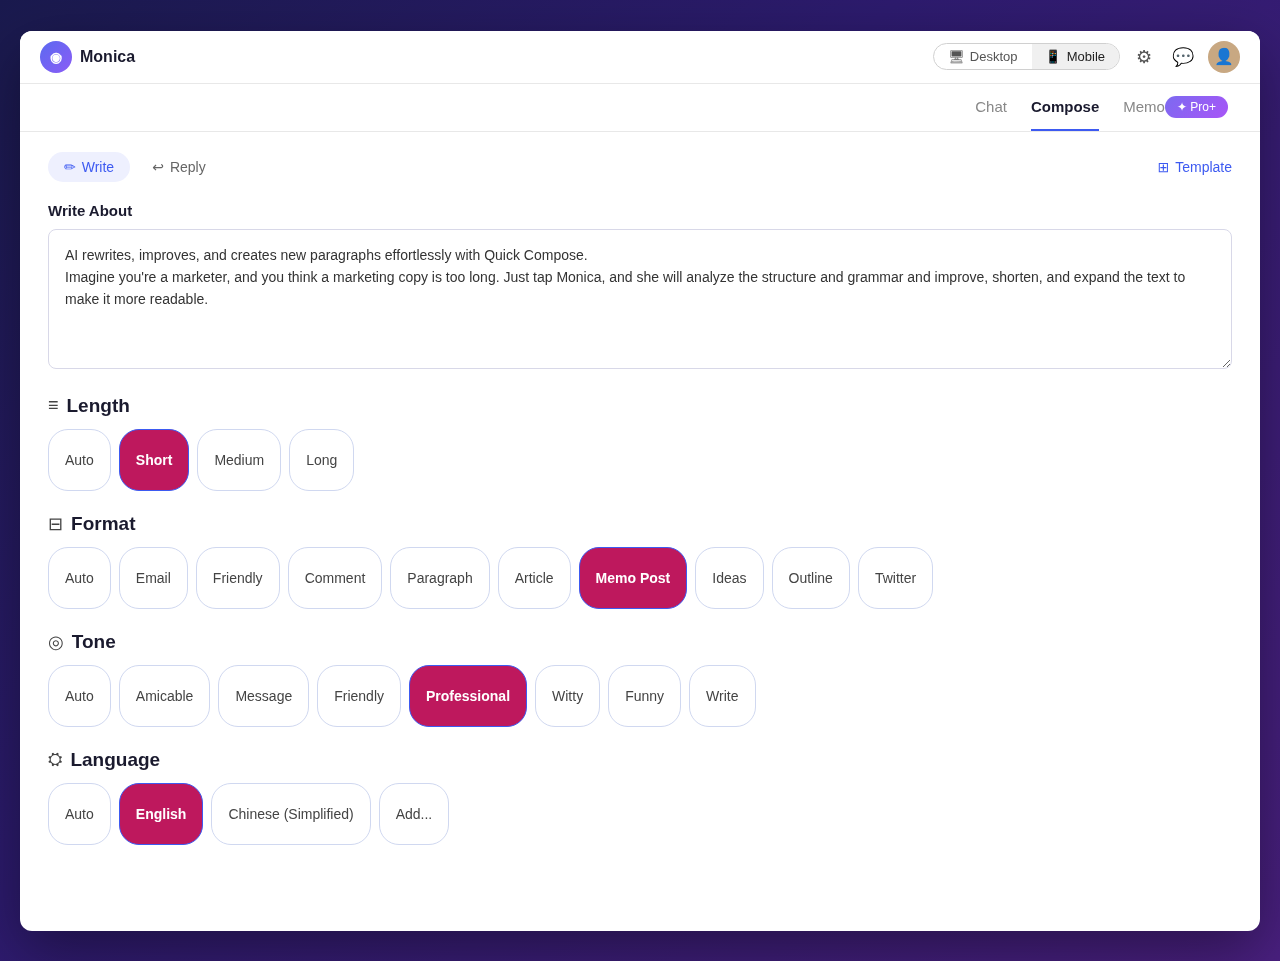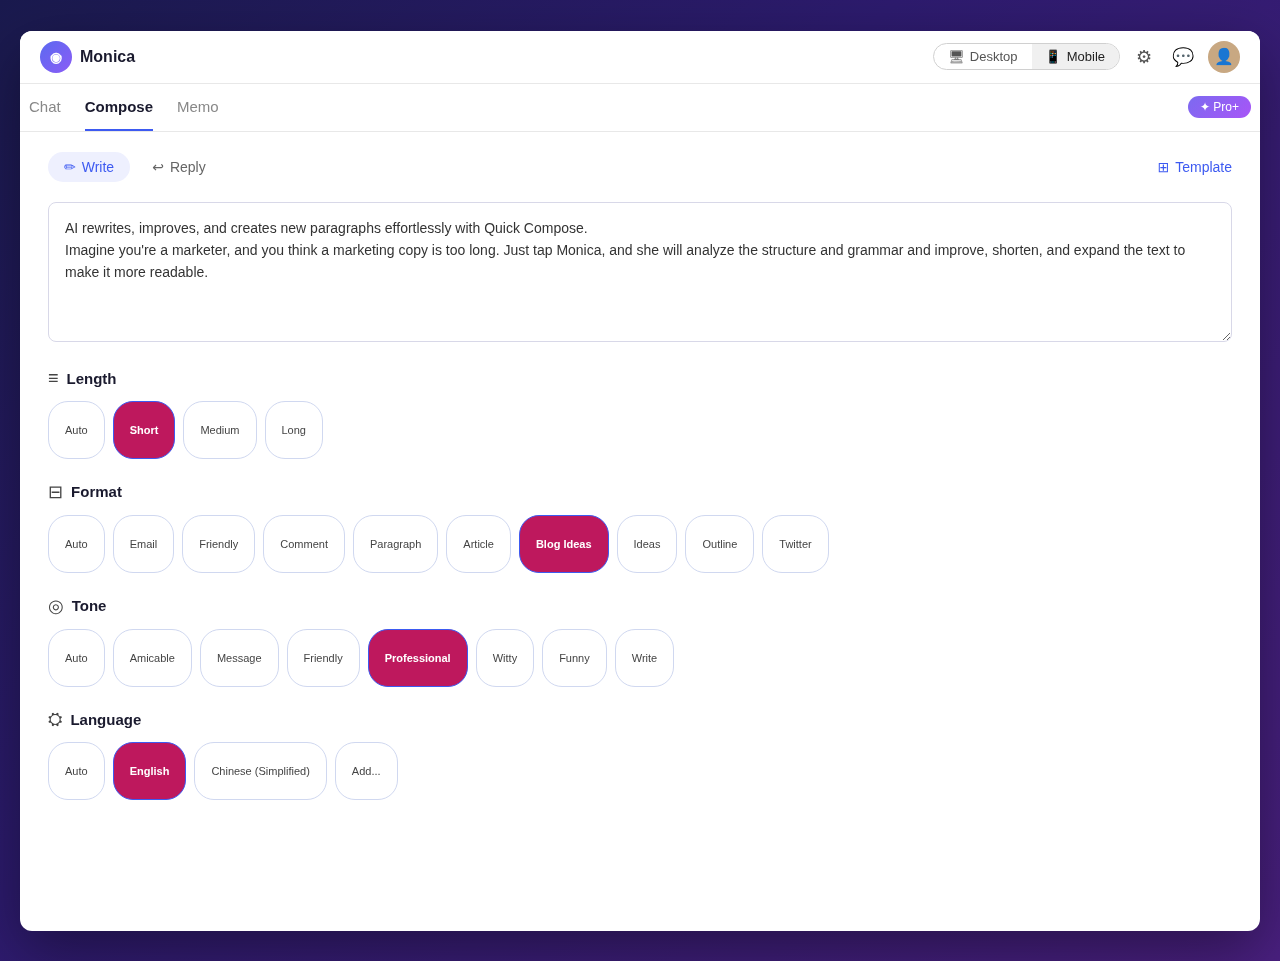--- a/index.html
+++ b/index.html
@@ -101,24 +101,24 @@
       overflow: hidden;
       display: flex;
       align-items: center;
       justify-content: center;
       font-size: 16px;
     }
     
     .main-nav {
       background: #fff;
       border-bottom: 1px solid #e8e8e8;
-      padding: 0 9px;
-      display: flex;
-      align-items: center;
-      justify-content: space-between;
+      padding: 0 32px;
+      display: flex;
+      align-items: center;
+      justify-content: flex-end;
     }
     .nav-tabs {
       display: flex;
       gap: 24px;
     }
     .nav-tab {
       padding: 14px 0;
       font-size: 15px;
       color: #888;
       cursor: pointer;
@@ -222,35 +222,35 @@
       display: flex;
       align-items: center;
       gap: 8px;
       margin-bottom: 12px;
     }
     .section-icon {
       font-size: 18px;
       color: #444;
     }
     .section-title {
-      font-size: 15px;
+      font-size: 19px;
       font-weight: 600;
       color: #1a1a2e;
     }
     
     .chip-group {
       display: flex;
       flex-wrap: wrap;
       gap: 8px;
     }
     .chip {
       padding: 22px 16px;
       border-radius: 20px;
       border: 1.5px solid #d0d8f0;
-      font-size: 11px;
+      font-size: 14px;
       color: #444;
       cursor: pointer;
       background: #fff;
       font-weight: 400;
       transition: all 0.15s;
     }
     .chip.active {
       background: #be185d;
       color: #fff;
       border-color: #3d5af1;
@@ -333,20 +333,21 @@
         </button>
       </div>
       <button class="template-btn">
         <span>⊞</span>
         <span>Template</span>
       </button>
     </div>
 
     
     <div>
+      <div class="section-label">Write About</div>
       <textarea class="write-textarea" placeholder="AI rewrites, improves, and creates new paragraphs effortlessly with Quick Compose.
 Imagine you're a marketer, and you think a marketing copy is too long. Just tap Monica, and she will analyze the structure and grammar and improve, shorten, and expand the text to make it more readable." style="">AI rewrites, improves, and creates new paragraphs effortlessly with Quick Compose.
 Imagine you're a marketer, and you think a marketing copy is too long. Just tap Monica, and she will analyze the structure and grammar and improve, shorten, and expand the text to make it more readable.</textarea>
     </div>
 
     
     <div class="section-row">
       <div class="section-header">
         <span class="section-icon">≡</span>
         <span class="section-title">Length</span>
@@ -365,21 +366,21 @@
         <span class="section-icon">⊟</span>
         <span class="section-title">Format</span>
       </div>
       <div class="chip-group">
         <button class="chip">Auto</button>
         <button class="chip">Email</button>
         <button class="chip">Friendly</button>
         <button class="chip">Comment</button>
         <button class="chip">Paragraph</button>
         <button class="chip">Article</button>
-        <button class="chip active">Blog Ideas</button>
+        <button class="chip active">Memo Post</button>
         <button class="chip">Ideas</button>
         <button class="chip">Outline</button>
         <button class="chip">Twitter</button>
       </div>
     </div>
 
     
     <div class="section-row">
       <div class="section-header">
         <span class="section-icon">◎</span>

